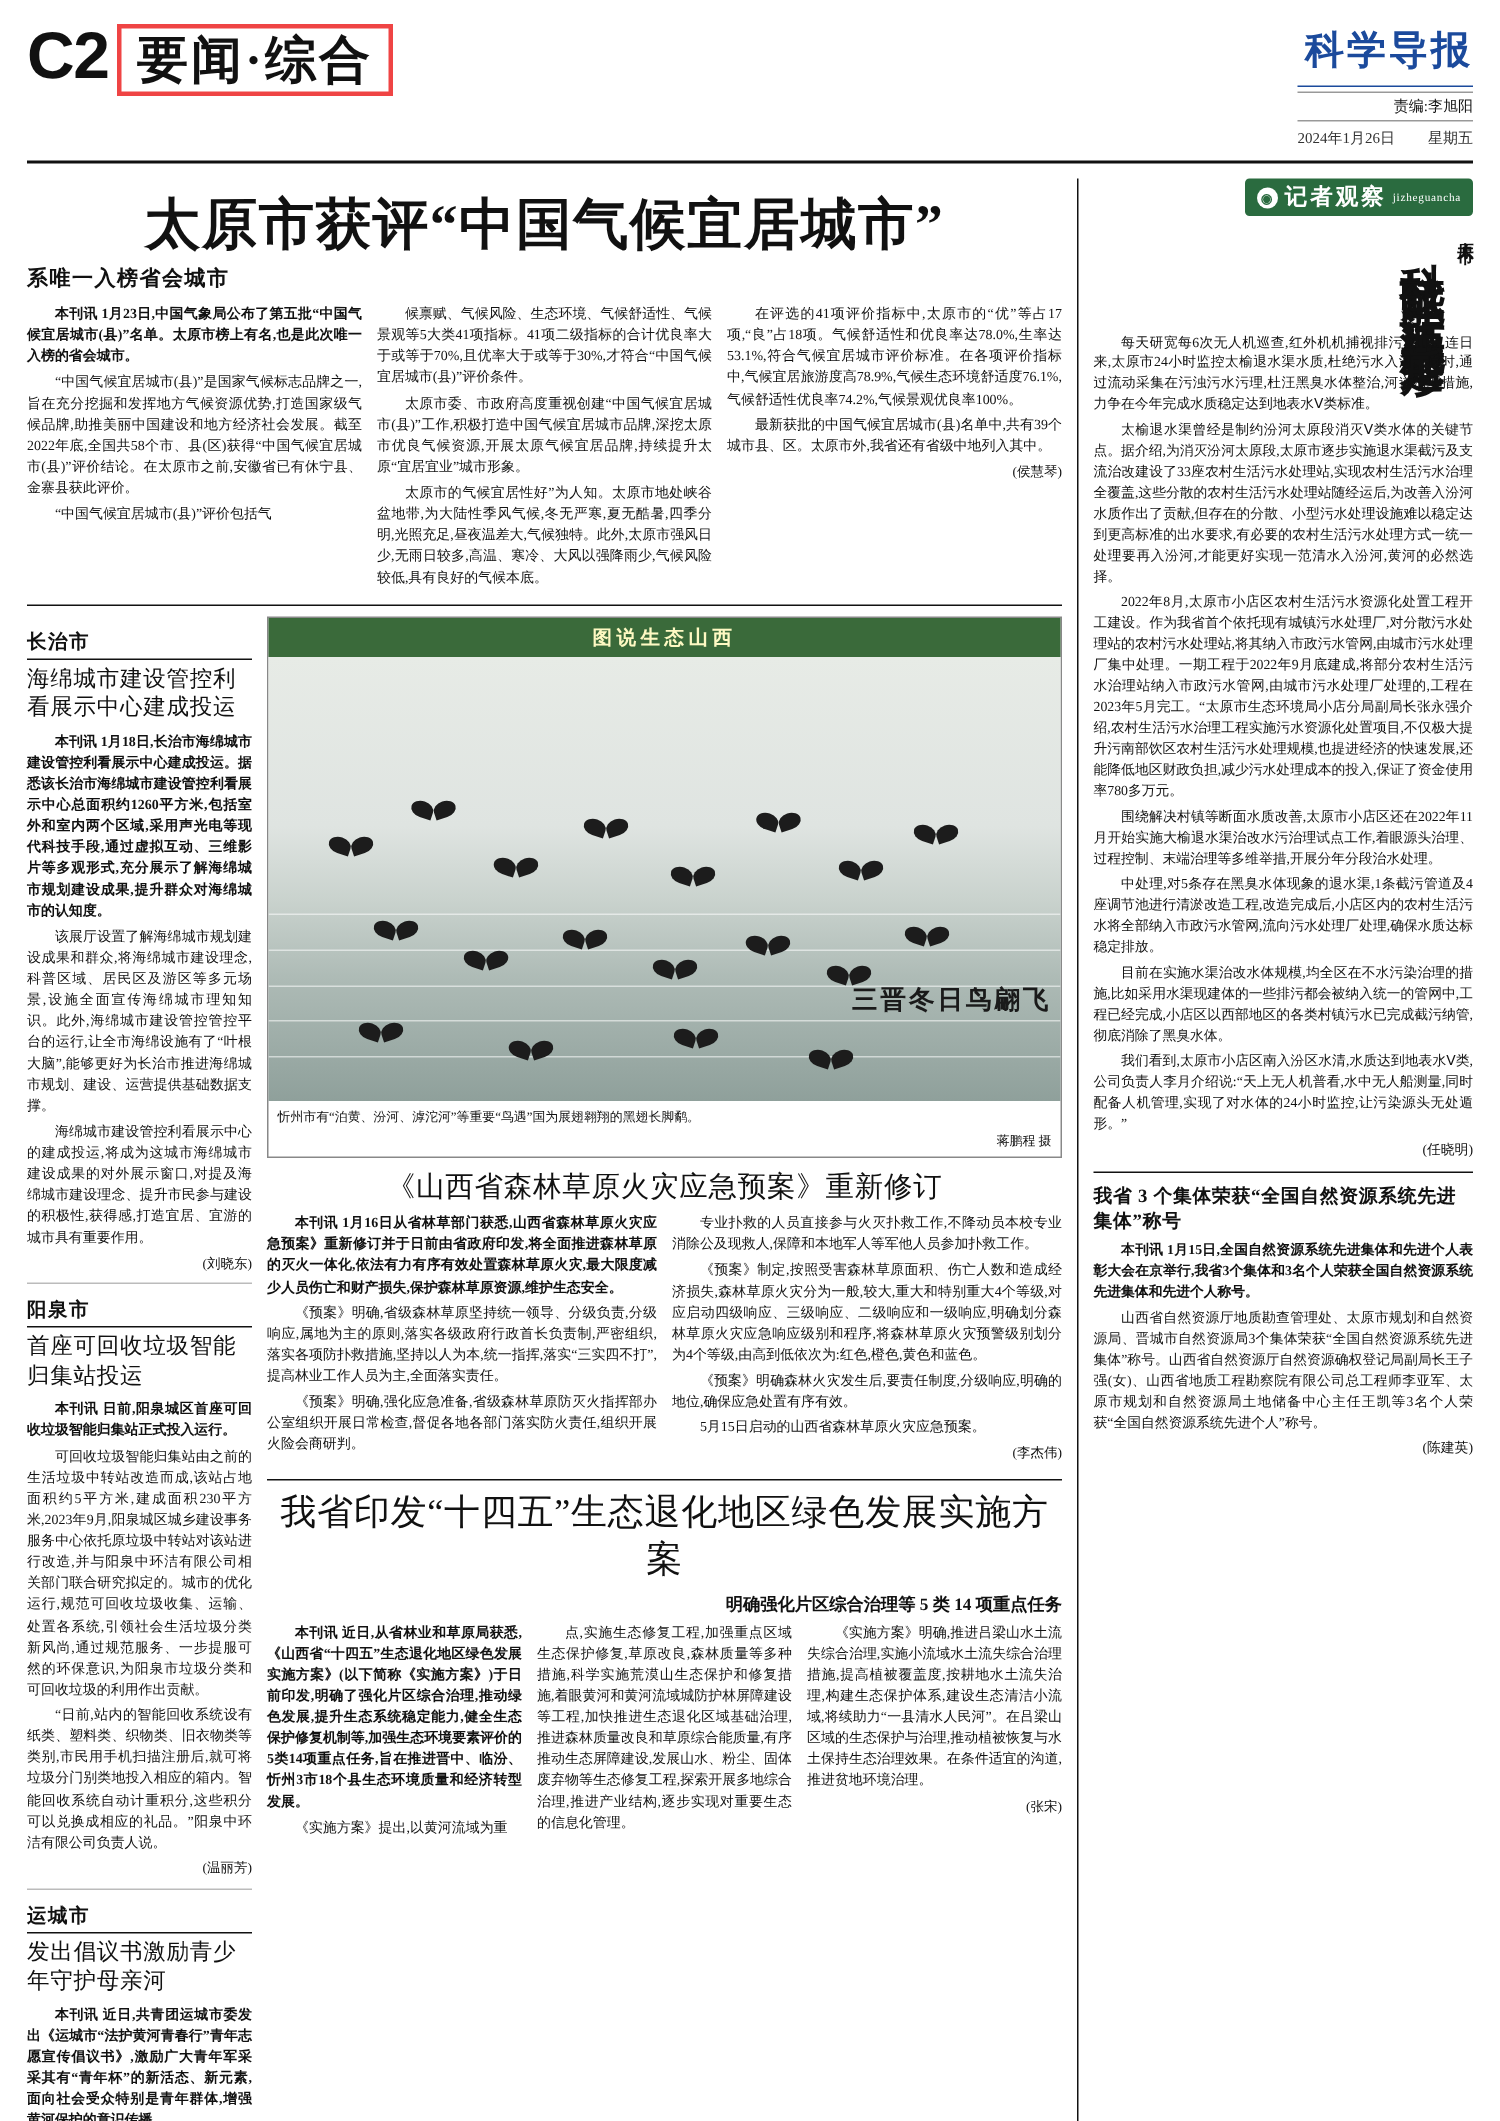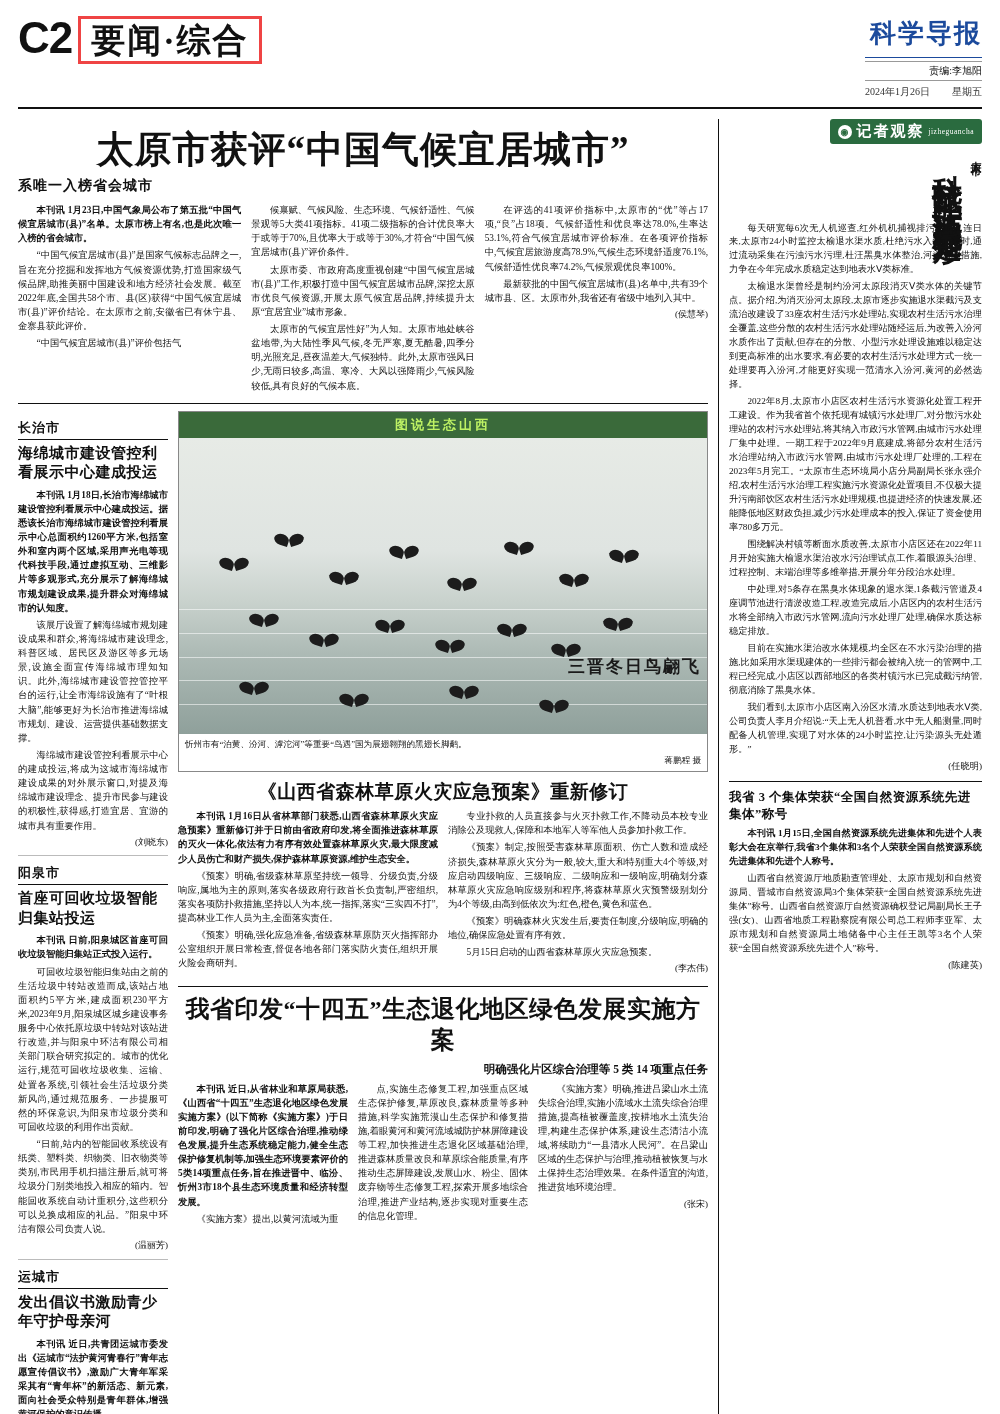--- a/index.html
+++ b/index.html
@@ -19,27 +19,27 @@
   .left{width:700px;padding-right:10px;box-sizing:border-box;}
   .rail{width:264px;border-left:1px solid #111;padding-left:10px;box-sizing:border-box;}
   .cols3{display:flex;gap:10px;}
   .col{flex:1;}
   
   p{margin:0 0 3px 0;font-size:9.3px;line-height:1.52;text-align:justify;text-indent:2em;}
   .lead{font-weight:bold;}
   .headline{font-size:37px;font-weight:bold;letter-spacing:1px;text-align:center;margin:6px 0 2px 0;font-family:"Liberation Serif",serif;}
   .subhead{font-size:14px;font-weight:bold;margin:2px 0 8px 0;letter-spacing:1px;}
   .city-tag{font-size:13px;font-weight:bold;border-bottom:1px solid #111;padding-bottom:2px;margin:8px 0 4px 0;letter-spacing:1px;}
-  .sec-head{font-size:15px;font-weight:bold;margin:2px 0 5px 0;letter-spacing:.5px;line-height:1.3;}
+  .sec-head{font-size:15px;font-weight:normal;margin:2px 0 5px 0;letter-spacing:.5px;line-height:1.3;}
   .byline{font-size:9px;text-align:right;margin-top:2px;}
   .rule{border-top:1px solid #111;margin:7px 0;}
   .thin-rule{border-top:1px solid #bbb;margin:6px 0;}
   
   .photobox{border:1px solid #888;padding:0;margin:0 0 6px 0;}
-  .photo-cap-top{background:#3a6a3a;color:#bef264;font-size:13px;font-weight:bold;letter-spacing:3px;text-align:center;padding:4px 0;}
+  .photo-cap-top{background:#3a6a3a;color:#fef9c3;font-size:13px;font-weight:bold;letter-spacing:3px;text-align:center;padding:4px 0;}
   .photo{position:relative;height:296px;background:linear-gradient(#e7ebe6 0%,#dfe4e1 38%,#c9d2cd 55%,#aebbb6 72%,#8fa09b 100%);overflow:hidden;}
   .bird{position:absolute;width:30px;height:12px;}
   .bird:before,.bird:after{content:"";position:absolute;top:0;width:15px;height:11px;background:#1c1c1c;border-radius:50% 50% 0 50%;}
   .bird:before{left:0;transform:rotate(18deg);}
   .bird:after{right:0;transform:rotate(-18deg) scaleX(-1);}
   .wave{position:absolute;left:0;right:0;height:1px;background:rgba(255,255,255,.55);}
   .photo-overlay{position:absolute;right:6px;bottom:56px;font-size:17px;font-weight:bold;color:#1a1a1a;letter-spacing:2px;}
   .photo-cap{font-size:8.6px;line-height:1.5;padding:4px 6px;text-indent:0;}
   .photo-credit{font-size:8.6px;text-align:right;padding:0 6px 4px 6px;}
   

